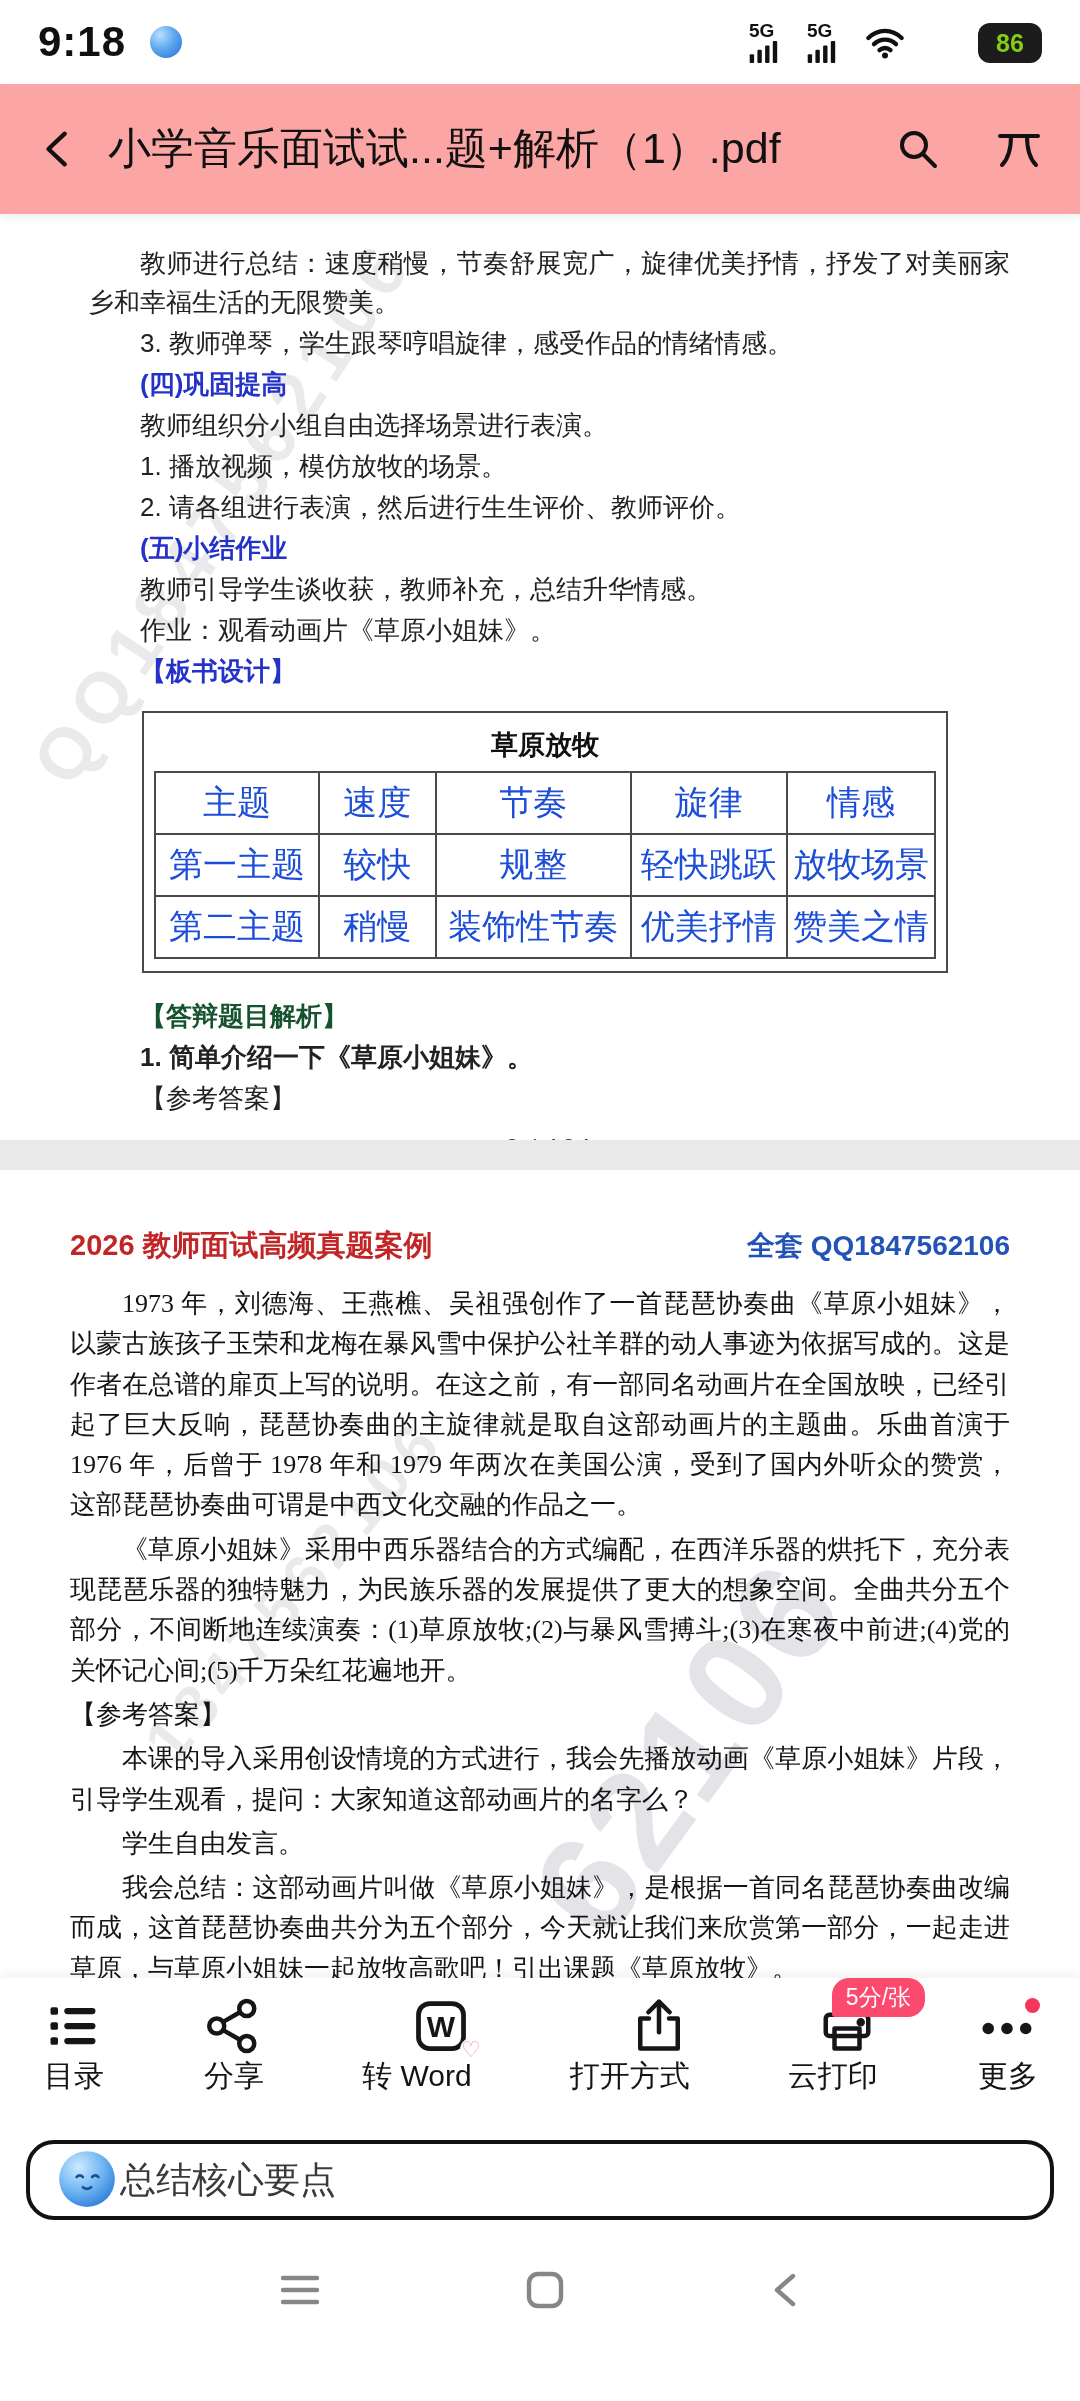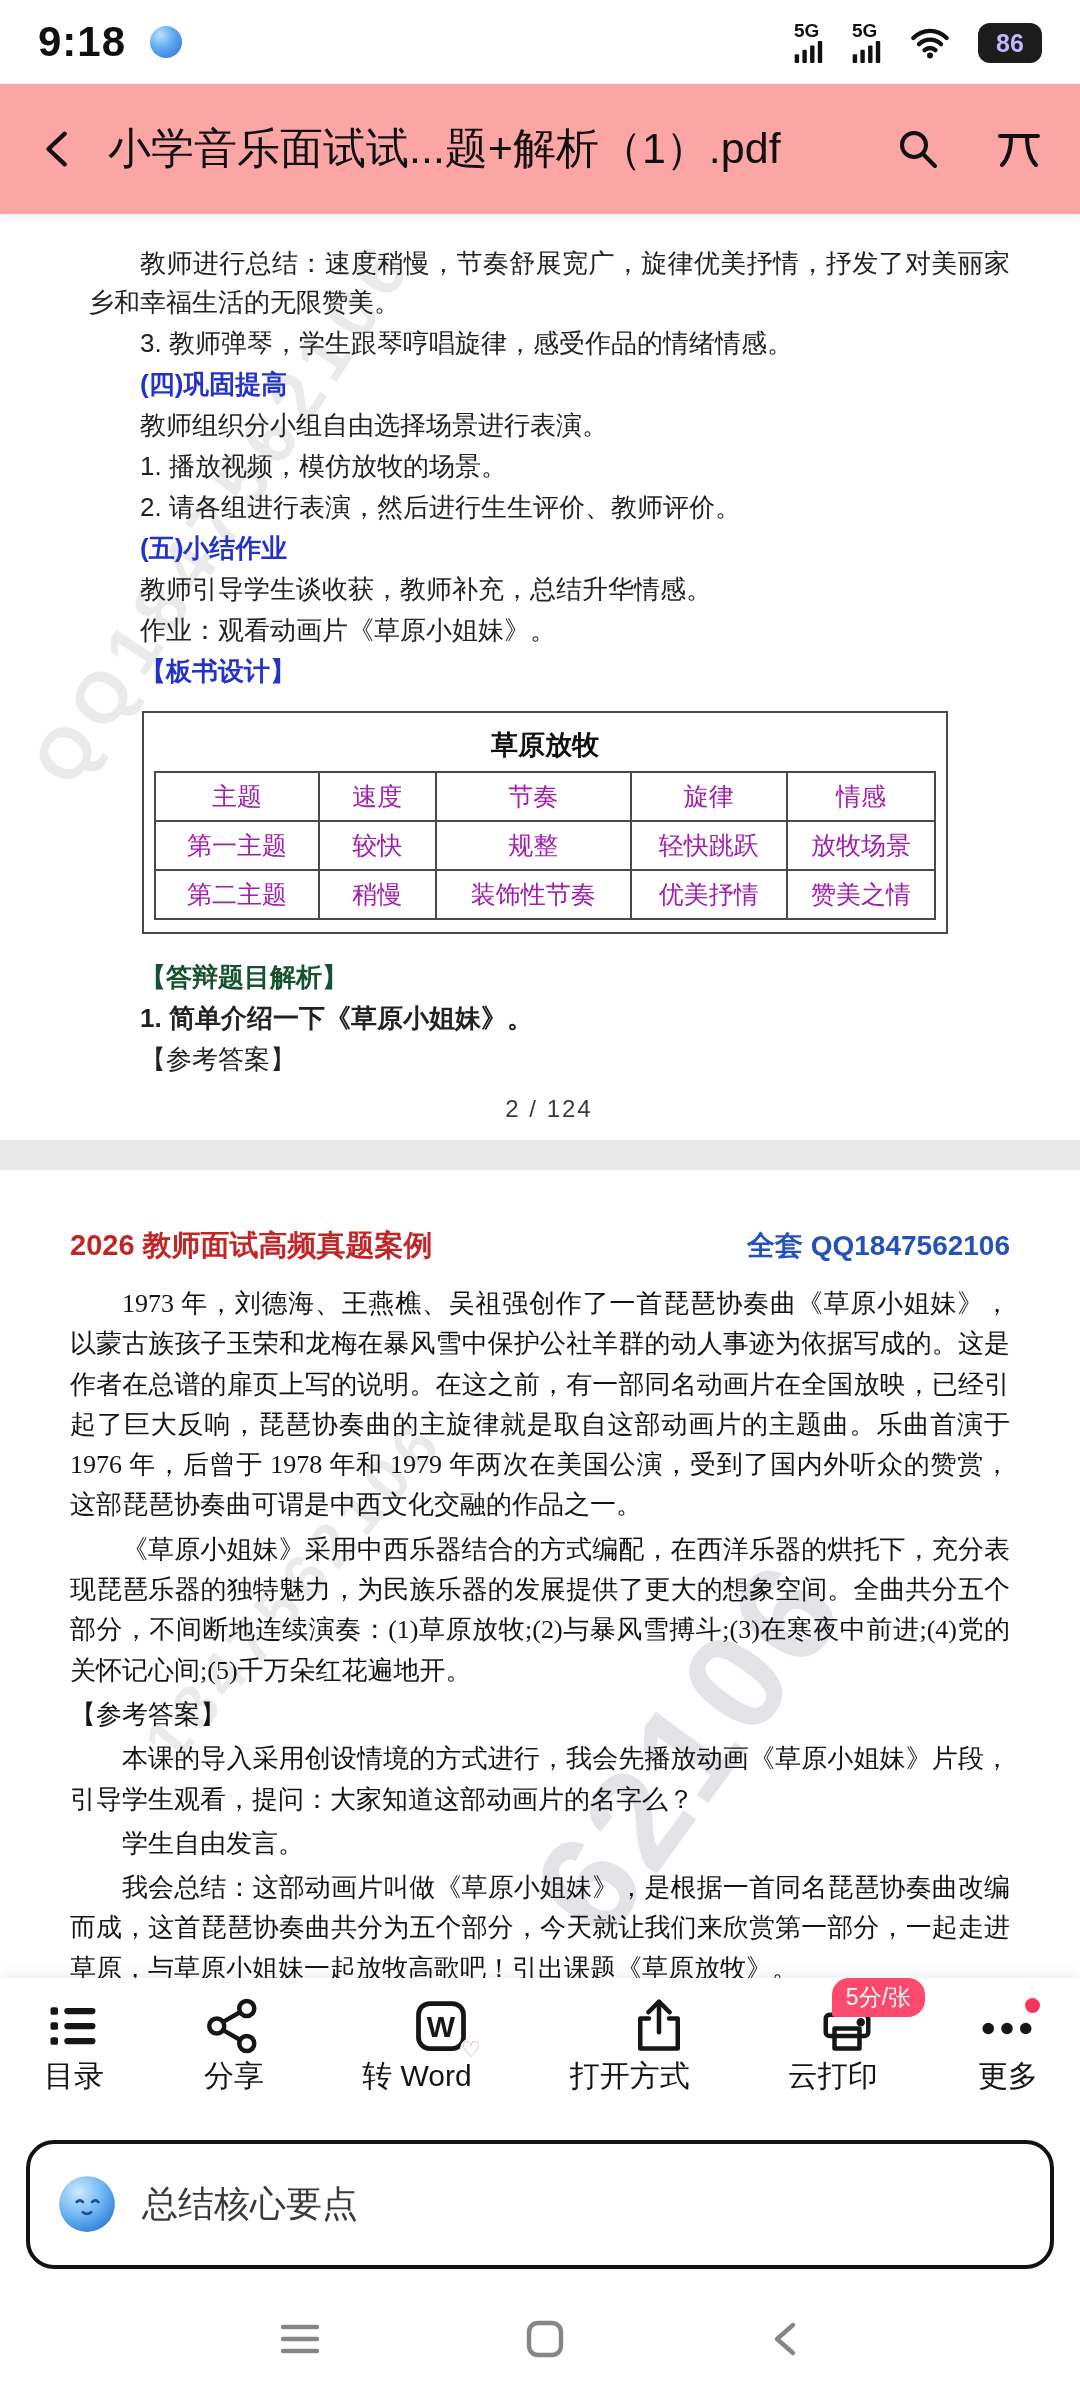--- a/index.html
+++ b/index.html
@@ -11,22 +11,22 @@
     padding:12px 38px;box-sizing:border-box;background:#fff;}
   .time{font-size:42px;font-weight:bold;color:#101010;letter-spacing:1px;}
   .status-app-icon{width:32px;height:32px;border-radius:50%;margin-left:24px;
     background:radial-gradient(circle at 32% 28%,#b7e0ff 0%,#5fa8ef 45%,#1f6fd6 100%);}
   .status-right{margin-left:auto;display:flex;align-items:flex-end;gap:28px;}
   .sig{display:flex;flex-direction:column;align-items:flex-start;line-height:1;}
   .sig-label{font-size:19px;font-weight:bold;color:#111;margin-bottom:1px;}
   .bars rect{fill:#111;}
   .wifi path{stroke:#111;stroke-width:2.6;fill:none;stroke-linecap:round;}
   .wifi circle{fill:#111;}
-  .battery{min-width:64px;height:40px;border-radius:12px;background:#1c1c1c;color:#c4b5fd;
-    font-size:25px;font-weight:bold;display:flex;align-items:center;justify-content:center;}
+  .battery{min-width:64px;height:40px;border-radius:12px;background:#1c1c1c;color:#84cc16;
+    font-size:25px;font-weight:bold;display:flex;align-items:center;justify-content:center;margin-left:45px;}
 
   
   .app-header{position:absolute;top:84px;left:0;right:0;height:130px;background:#fca5a5;z-index:6;
     display:flex;align-items:center;padding:0 36px;box-sizing:border-box;
     box-shadow:0 3px 10px rgba(0,0,0,0.07);}
   .hdr-icon{flex:0 0 auto;display:flex;align-items:center;justify-content:center;}
   .hdr-icon svg{display:block;}
   .doc-title{font-size:43px;color:#111;margin-left:26px;flex:1;white-space:nowrap;overflow:hidden;}
   .header-actions{display:flex;gap:52px;align-items:center;margin-left:20px;}
 
@@ -48,21 +48,21 @@
   .p1-block{font-size:26px;color:#222;line-height:1.5;text-align:justify;text-indent:2em;
     margin:2px 0;}
   .h-blue{color:#2432c8;font-weight:bold;}
   .h-red{color:#14532d;font-weight:bold;}
   .bold{font-weight:bold;}
   .mt{margin-top:24px;}
 
   .board{margin:20px 0 6px 54px;width:806px;border:2px solid #4a4a4a;padding:10px 10px 12px;
     box-sizing:border-box;background:#fff;}
   .board-title{text-align:center;font-weight:bold;font-size:27px;color:#111;padding:4px 0 8px;}
-  .board table{width:100%;border-collapse:collapse;font-size:25px;color:#a21caf;}
+  .board table{width:100%;border-collapse:collapse;font-size:34px;color:#1d4ed8;}
   .board td{border:2px solid #4a4a4a;text-align:center;padding:7px 4px;}
   .page-indicator{text-align:center;font-size:24px;color:#3a3a3a;margin-top:16px;letter-spacing:2px;}
 
   
   .p2-head{display:flex;justify-content:space-between;align-items:baseline;margin-bottom:18px;}
   .p2-head-left{color:#c22525;font-weight:bold;font-size:29px;}
   .p2-head-right{color:#2453b8;font-weight:bold;font-size:28px;}
   .p2-block{font-size:26px;color:#141414;line-height:1.55;text-align:justify;text-indent:2em;
     margin:4px 0;font-family:"Liberation Serif","DejaVu Serif",serif;}
   .no-indent{text-indent:0;}
@@ -76,22 +76,22 @@
   .tool svg{display:block;}
   .tool-label{font-size:30px;color:#141414;white-space:nowrap;}
   .tool-badge{position:absolute;top:-18px;left:44px;background:#fb4a6e;color:#fff;font-size:23px;
     padding:4px 14px;border-radius:17px 17px 17px 3px;white-space:nowrap;z-index:2;}
   .dot-red{position:absolute;top:2px;right:-2px;width:15px;height:15px;border-radius:50%;
     background:#f5365c;}
   .word-heart{position:absolute;right:-10px;bottom:-6px;font-size:22px;color:#ff8fa8;
     background:#fff;border-radius:50%;line-height:1;padding:1px;}
   .w-box{position:relative;}
 
-  .ai-bar{margin:12px 26px 0;height:129px;border:4px solid #121212;border-radius:28px;
-    display:flex;align-items:center;padding:0 24px;gap:22px;background:#fff;box-sizing:border-box;}
+  .ai-bar{margin:12px 26px 0;height:80px;border:4px solid #121212;border-radius:28px;
+    display:flex;align-items:center;padding:0 24px;background:#fff;box-sizing:border-box;}
   .ai-blob{flex:0 0 auto;}
   .ai-text{font-size:36px;color:#3a3a3a;}
 
   .nav-bar{display:flex;justify-content:center;align-items:center;gap:200px;margin-top:48px;}
   .nav-ic svg{display:block;}
 </style>
 </head>
 <body>
 
 <div class="screen">

